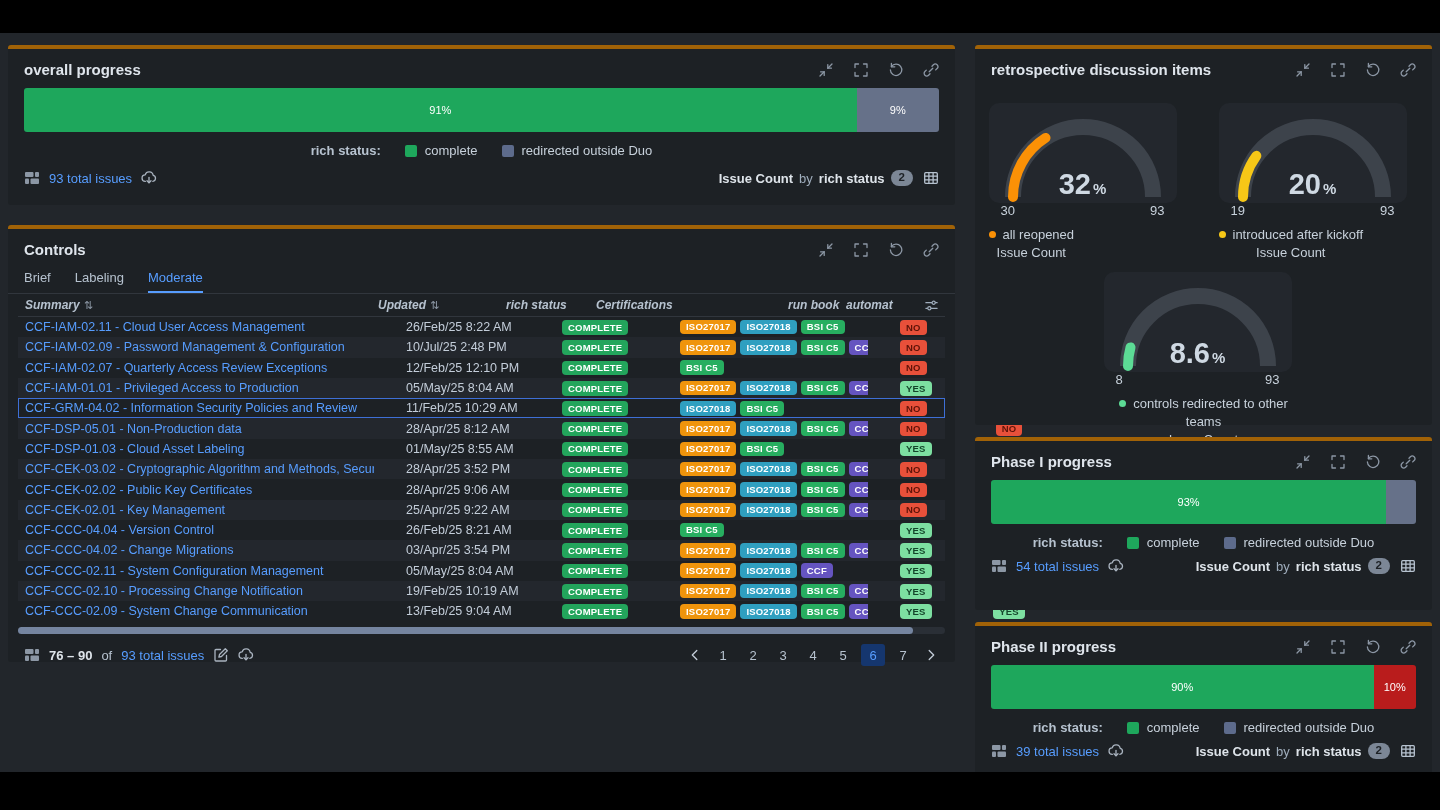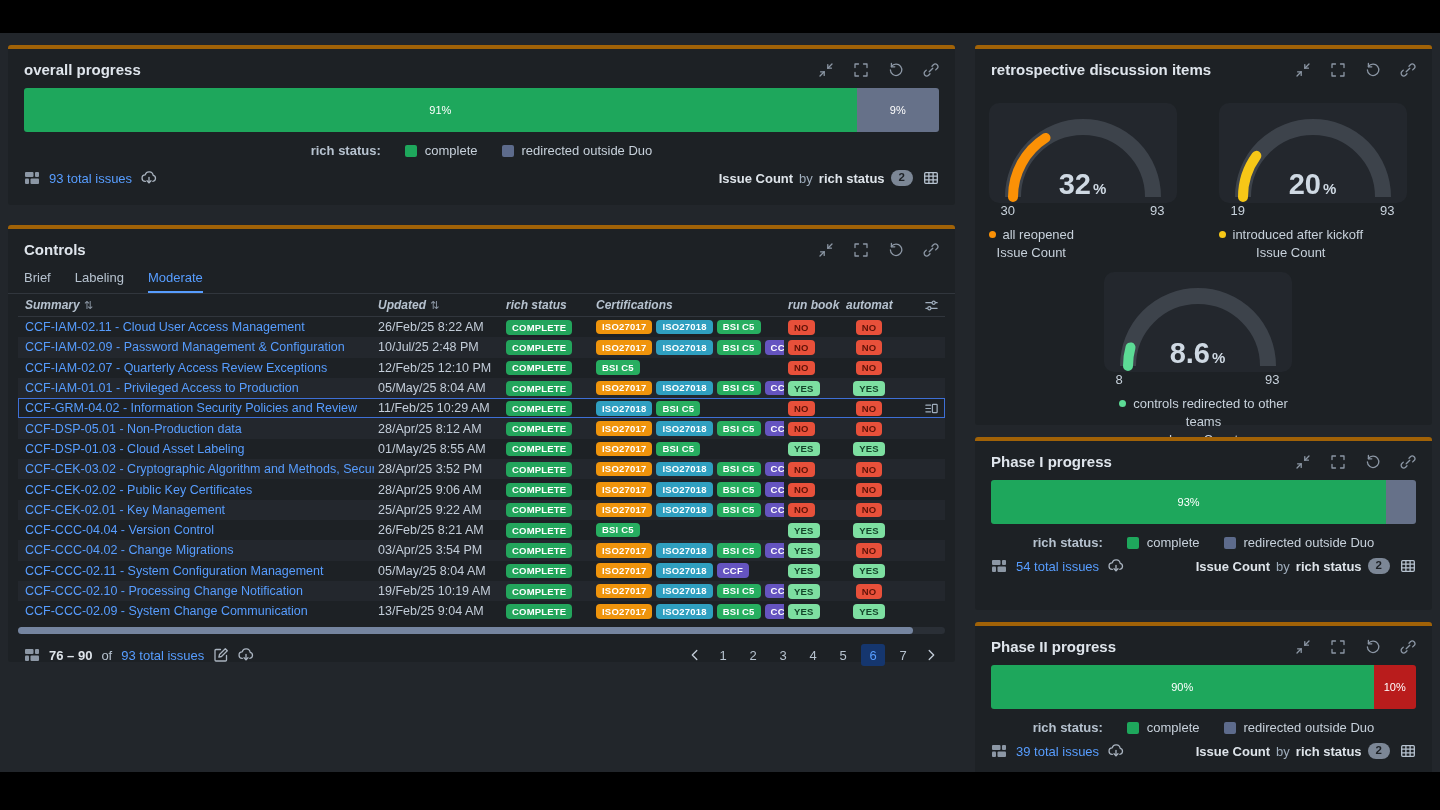--- a/index.html
+++ b/index.html
@@ -39,21 +39,21 @@
   .thead{display:flex;align-items:center;height:22px;border-bottom:1px solid #31363d;font-size:12px;font-weight:700;color:#b6c2cf;font-style:italic;}
   .cell{box-sizing:border-box;padding:0 4px;overflow:hidden;white-space:nowrap;}
   .cs{flex:0 0 356px;padding-left:7px;}
   .cu{flex:0 0 128px;color:#c3cdd9;}
   .cst{flex:0 0 90px;}
   .cc{flex:0 0 192px;display:flex;gap:4px;align-items:center;}
   .cr{flex:0 0 58px;}
   .ca{flex:0 0 54px;text-align:center;}
   .cact{flex:1 1 auto;display:flex;justify-content:flex-end;align-items:center;color:#9fadbc;padding-right:6px;}
   .hsort{color:#8c97a5;font-size:11px;margin-left:4px;font-weight:400;}
-  .trow{display:flex;align-items:center;height:20.3px;font-size:12.5px;}
+  .trow{display:flex;align-items:center;height:20.3px;font-size:12.5px;gap:28px;}
   .trow:nth-child(even){background:#23272d;}
   .trow.selected{outline:1px solid #3e6fd6;outline-offset:-1px;}
   .bdg{font-size:9.5px;font-weight:700;padding:2.5px 6px;border-radius:4px;line-height:1;letter-spacing:.2px;white-space:nowrap;display:inline-block;}
   .hscroll{margin:6px 10px 0;height:7px;background:#2a2f36;border-radius:4px;position:relative;}
   .hthumb{position:absolute;left:0;top:0;height:100%;width:96.5%;background:#7585a0;border-radius:4px;}
   .ctl-foot{display:flex;justify-content:space-between;align-items:center;padding:10px 16px 0;font-size:13px;color:#b6c2cf;}
   .pager{display:flex;align-items:center;gap:8px;}
   .pages{display:flex;align-items:center;gap:6px;}
   .page{min-width:24px;height:22px;display:flex;align-items:center;justify-content:center;border-radius:3px;color:#b6c2cf;cursor:pointer;font-size:13px;}
   .page.active{background:#15366e;color:#579dff;}

